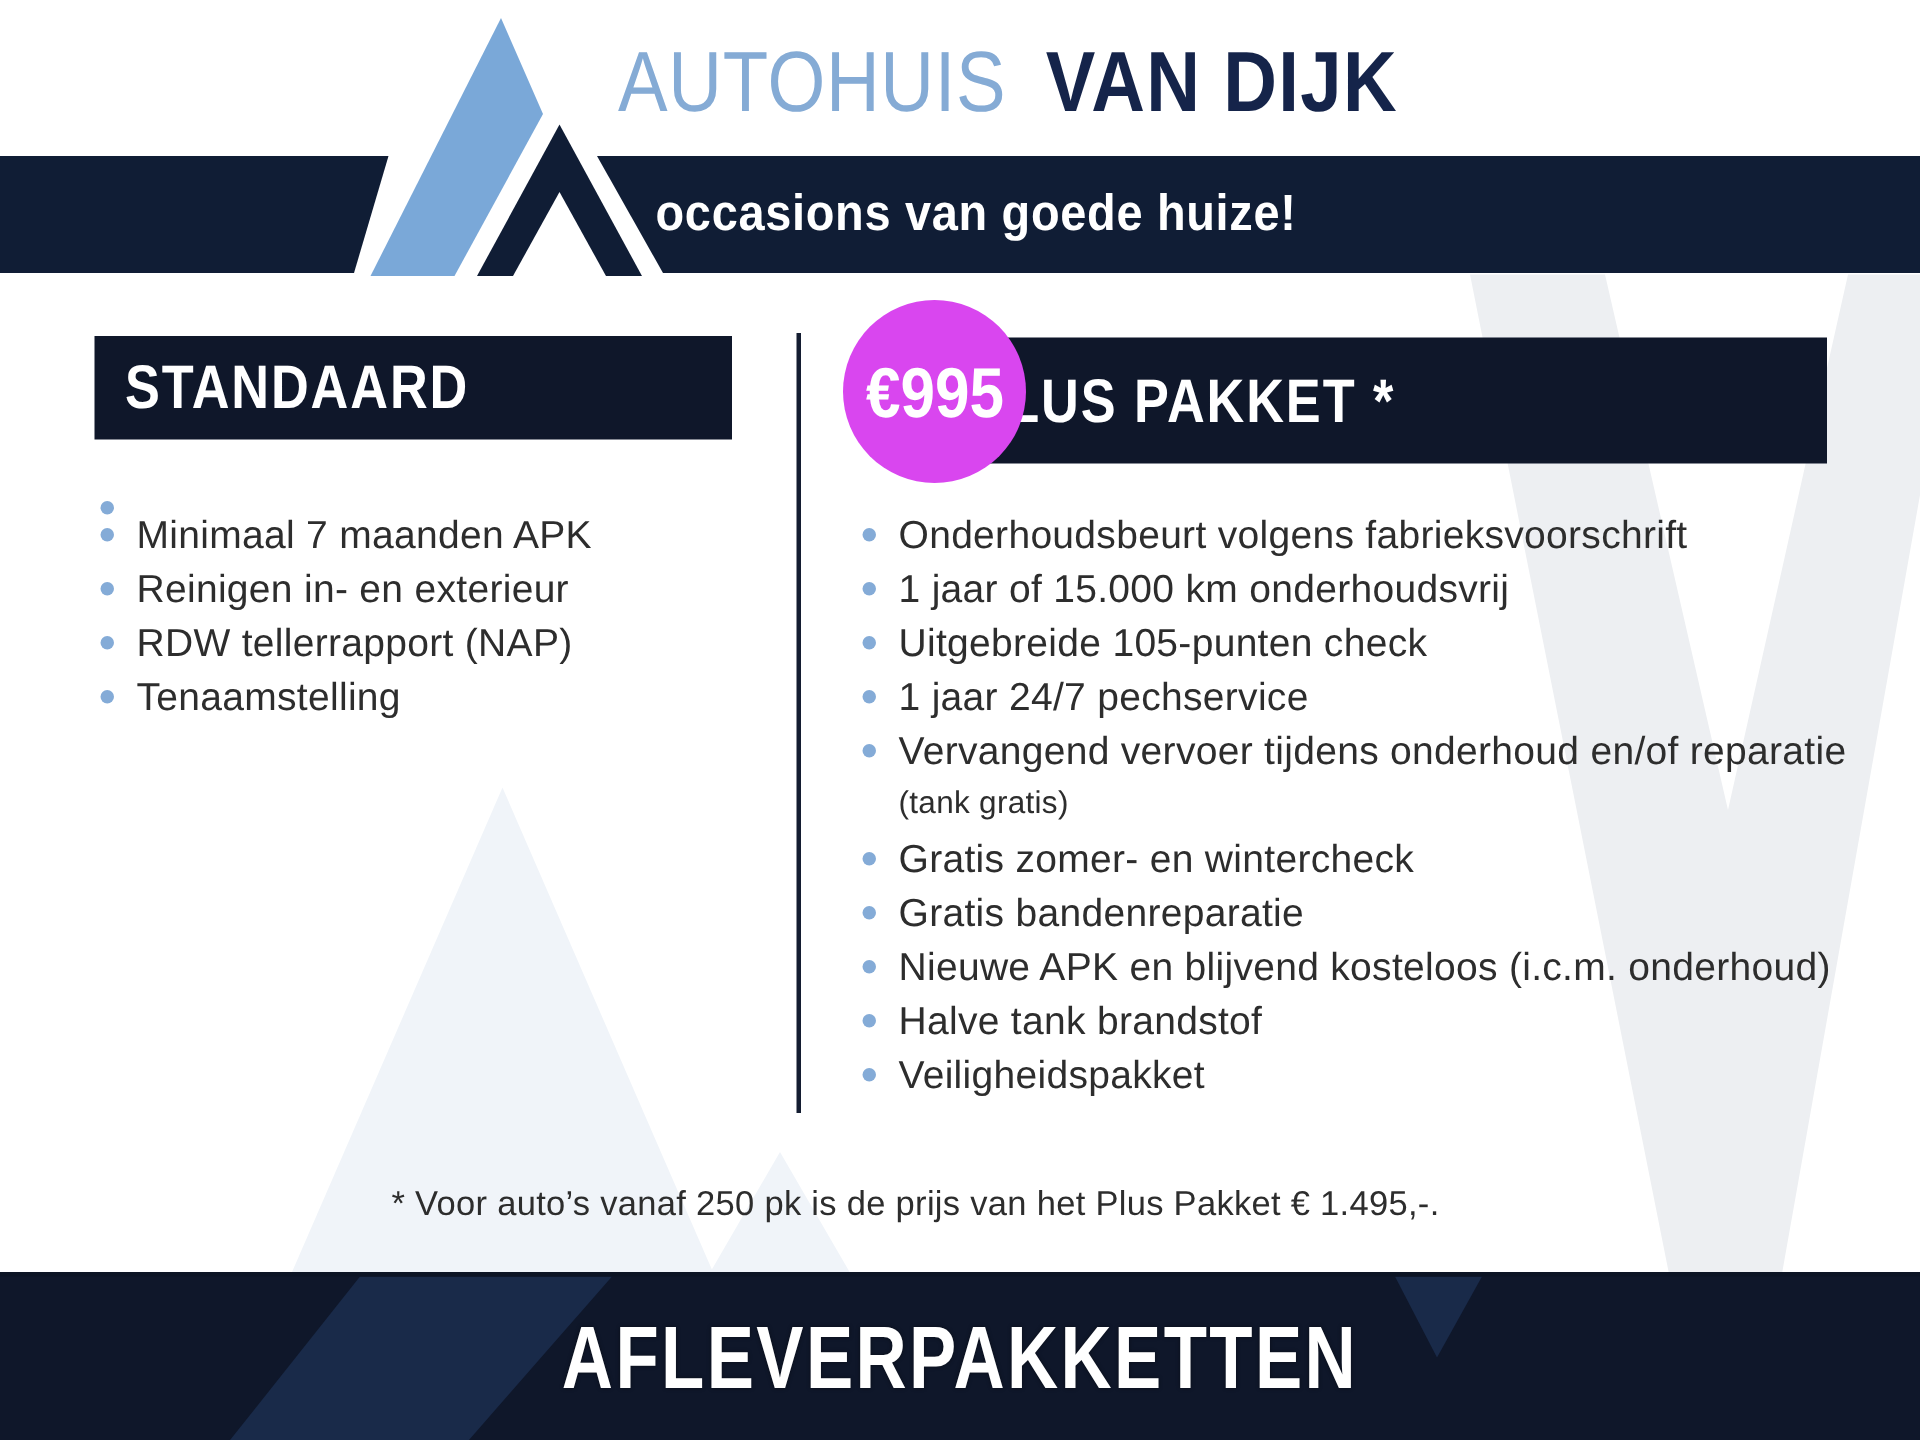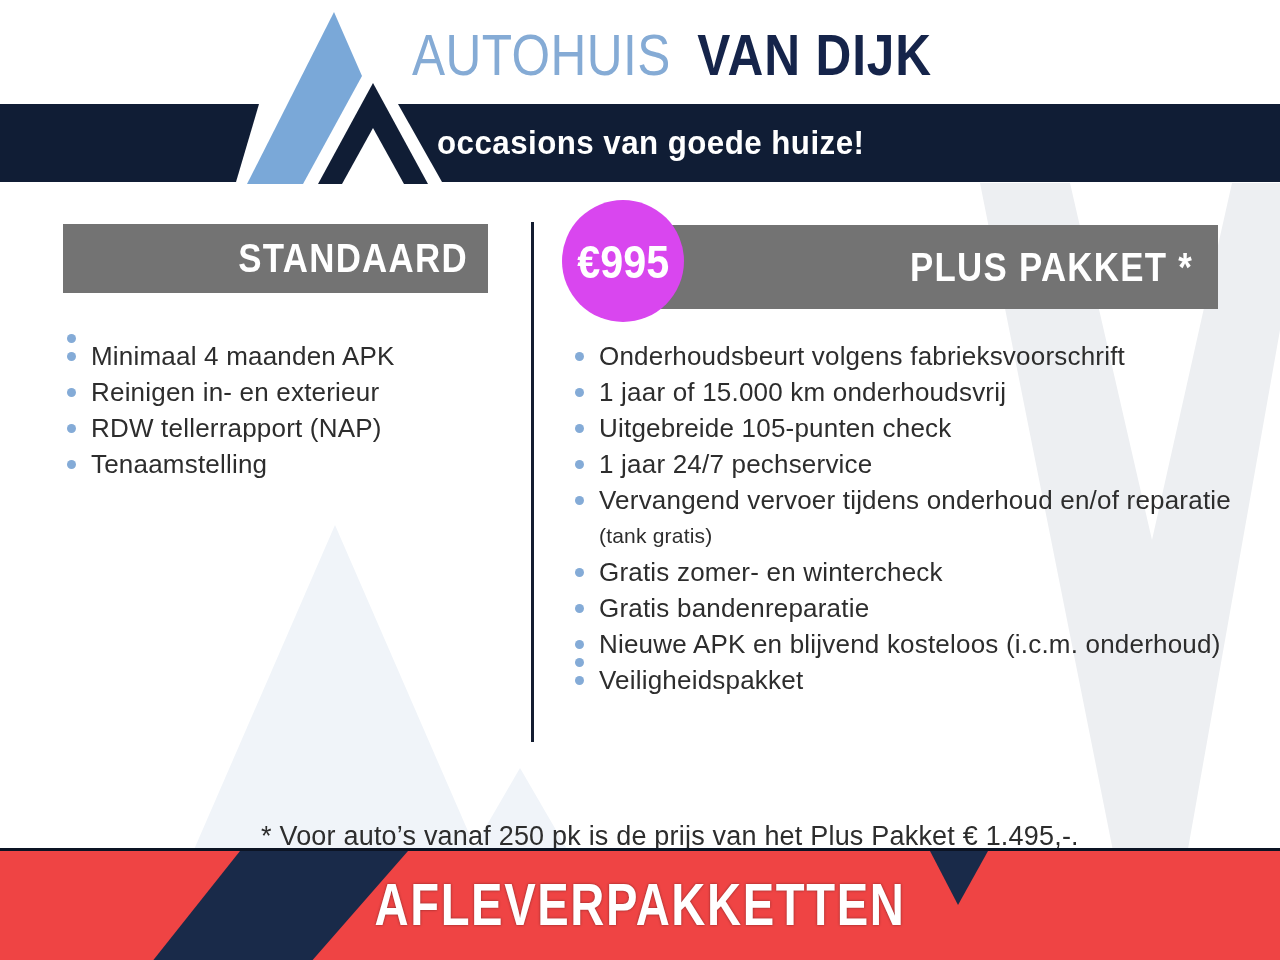--- a/index.html
+++ b/index.html
@@ -17,21 +17,21 @@
   }
   .brand .primary{color:#85abd5;font-weight:400;}
   .brand .secondary{color:#15244a;font-weight:900;margin-left:14px;letter-spacing:1px;}
   .tagline{
     position:absolute;left:437px;top:104px;height:78px;line-height:76px;z-index:2;
     color:#ffffff;font-size:34px;font-weight:800;letter-spacing:.5px;white-space:nowrap;
     transform:scaleX(.92);transform-origin:left center;
   }
 
   
-  .band{position:absolute;z-index:2;background:#737373;display:flex;align-items:center;justify-content:flex-end;}
+  .band{position:absolute;z-index:2;background:#0f172a;display:flex;align-items:center;justify-content:flex-start;}
   .band-standard{left:63px;top:224px;width:425px;height:69px;}
   .band-plus{left:622px;top:225px;width:596px;height:84px;}
   .band .band-title{
     color:#ffffff;font-size:41px;font-weight:800;letter-spacing:1.5px;white-space:nowrap;
     transform:scaleX(.85);transform-origin:center center;
   }
   .price-circle{
     position:absolute;left:562px;top:200px;width:122px;height:122px;border-radius:50%;
     background:#d946ef;z-index:3;display:flex;align-items:center;justify-content:center;
   }
@@ -52,26 +52,26 @@
   .list-plus li{line-height:35.5px;}
   ul.feature-list li .bullet{
     position:absolute;left:5px;top:50%;margin-top:-4px;width:9px;height:9px;border-radius:50%;
     background:#84abd7;
   }
   ul.feature-list li.sub-note{font-size:21px;padding-left:29px;}
 
   
   .footnote{
     position:absolute;left:261px;top:789px;z-index:2;color:#2d2d2d;
-    font-size:27px;white-space:nowrap;letter-spacing:.2px;margin-top:32px;
+    font-size:23px;white-space:nowrap;letter-spacing:.2px;
   }
 
   
   .footer{
-    position:absolute;left:0;top:848px;width:1280px;height:112px;background:#ef4444;z-index:2;
+    position:absolute;left:0;top:848px;width:1280px;height:112px;background:#0f172a;z-index:2;
     border-top:3px solid #0c1424;box-sizing:border-box;overflow:hidden;text-decoration:underline;
   }
   .footer-deco{position:absolute;left:0;top:0;width:1280px;height:112px;}
   .footer-title{
     position:absolute;left:0;top:0;width:1280px;height:109px;line-height:109px;text-align:center;
     color:#ffffff;font-size:59px;font-weight:900;letter-spacing:2px;
     transform:scaleX(.8);transform-origin:center center;
     text-shadow:0 0 3px rgba(0,0,0,.45);
   }
 </style>
@@ -118,37 +118,37 @@
     <span class="band-title">PLUS PAKKET *</span>
   </div>
   <div class="price-circle">
     <span class="price">€995</span>
   </div>
 
   <div class="divider"></div>
 
   <ul class="feature-list list-standard">
     <li><span class="bullet"></span></li>
-    <li><span class="bullet"></span><span>Minimaal 4 maanden APK</span></li>
+    <li><span class="bullet"></span><span>Minimaal 7 maanden APK</span></li>
     <li><span class="bullet"></span><span>Reinigen in- en exterieur</span></li>
     <li><span class="bullet"></span><span>RDW tellerrapport (NAP)</span></li>
     <li><span class="bullet"></span><span>Tenaamstelling</span></li>
   </ul>
 
   <ul class="feature-list list-plus">
     <li><span class="bullet"></span><span>Onderhoudsbeurt volgens fabrieksvoorschrift</span></li>
     <li><span class="bullet"></span><span>1 jaar of 15.000 km onderhoudsvrij</span></li>
     <li><span class="bullet"></span><span>Uitgebreide 105-punten check</span></li>
     <li><span class="bullet"></span><span>1 jaar 24/7 pechservice</span></li>
     <li><span class="bullet"></span><span>Vervangend vervoer tijdens onderhoud en/of reparatie</span></li>
     <li class="sub-note"><span>(tank gratis)</span></li>
     <li><span class="bullet"></span><span>Gratis zomer- en wintercheck</span></li>
     <li><span class="bullet"></span><span>Gratis bandenreparatie</span></li>
     <li><span class="bullet"></span><span>Nieuwe APK en blijvend kosteloos (i.c.m. onderhoud)</span></li>
-    <li><span class="bullet"></span></li>
+    <li><span class="bullet"></span><span>Halve tank brandstof</span></li>
     <li><span class="bullet"></span><span>Veiligheidspakket</span></li>
   </ul>
 
   <div class="footnote">* Voor auto’s vanaf 250 pk is de prijs van het Plus Pakket € 1.495,-.</div>
 
   <div class="footer">
     <svg class="footer-deco" viewBox="0 0 1280 112" aria-hidden="true">
       <polygon points="151,112 240,0 408,0 310,112" fill="#192a49"></polygon>
       <polygon points="930,0 988,0 958,54" fill="#192a49"></polygon>
     </svg>

